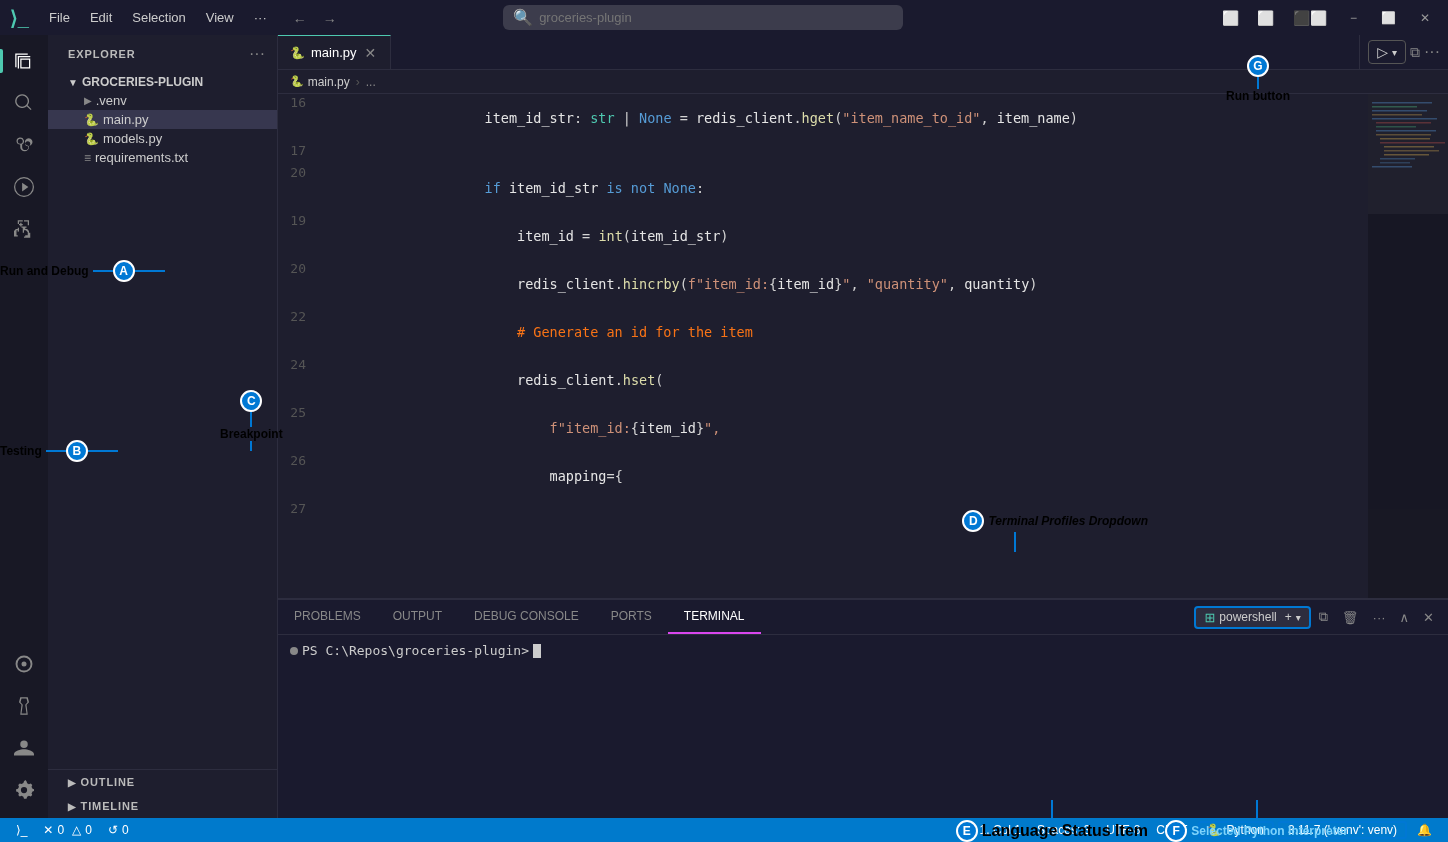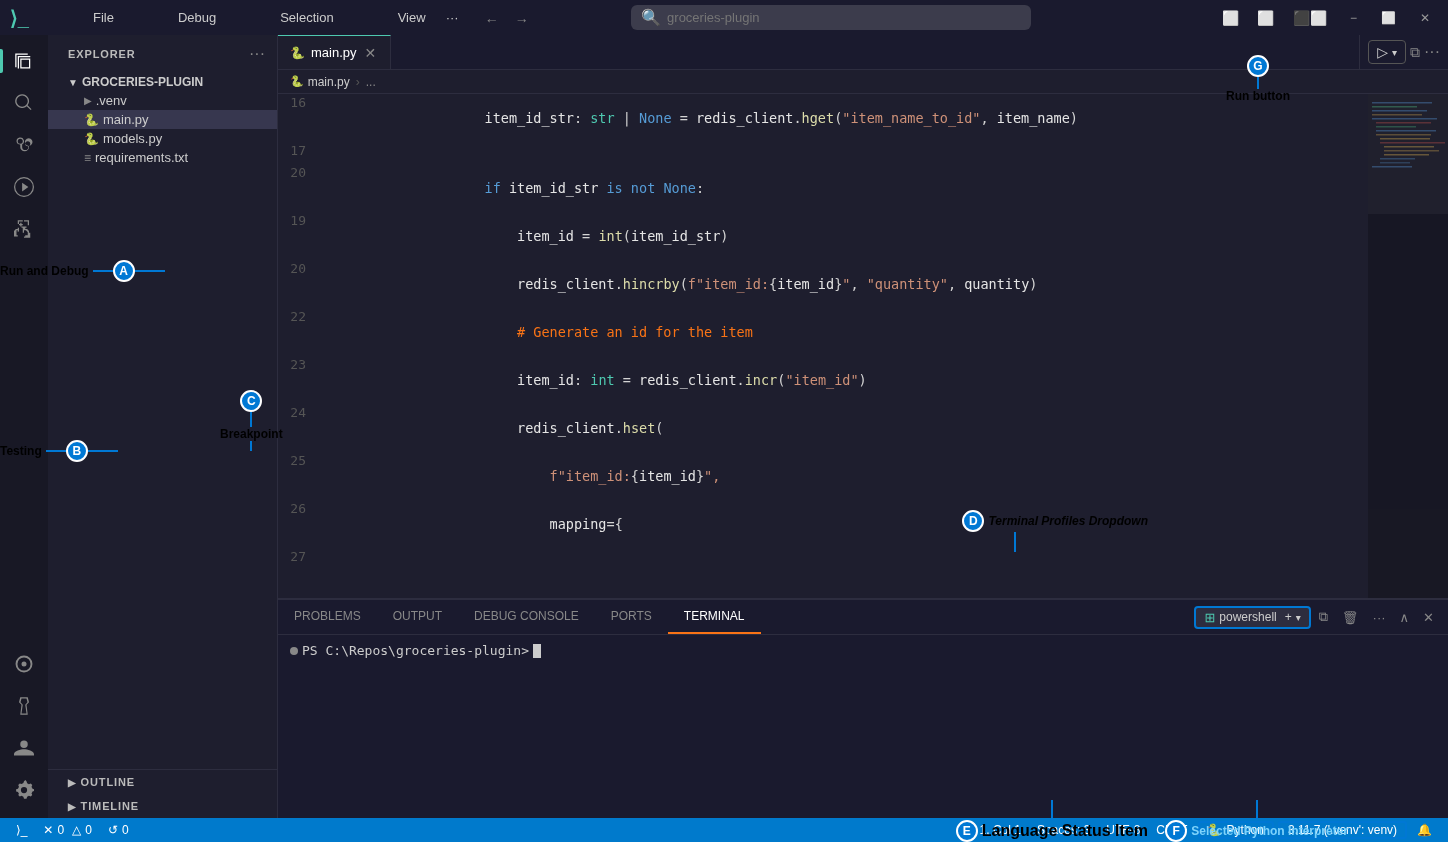--- a/index.html
+++ b/index.html
@@ -13,21 +13,21 @@
       height: 35px;
       background: #1a1a2e;
       display: flex;
       align-items: center;
       padding: 0 10px;
       gap: 8px;
       flex-shrink: 0;
     }
     .titlebar-icon { color: #4ec9b0; font-size: 18px; margin-right: 4px; }
     .titlebar-menu { display: flex; gap: 4px; }
-    .titlebar-menu-item { color: #cccccc; font-size: 13px; padding: 2px 8px; cursor: pointer; border-radius: 4px; margin-left: 44px; }
+    .titlebar-menu-item { color: #cccccc; font-size: 13px; padding: 2px 8px; cursor: pointer; border-radius: 4px; }
     .titlebar-dots { color: #cccccc; font-size: 13px; padding: 2px 8px; }
     .titlebar-nav { display: flex; gap: 4px; margin-left: 4px; }
     .titlebar-nav button { background: none; border: none; color: #888; cursor: pointer; font-size: 14px; padding: 2px 6px; }
     .titlebar-search {
       flex: 1;
       max-width: 400px;
       margin: 0 auto;
       background: #3c3c4c;
       border-radius: 6px;
       display: flex;
@@ -171,21 +171,21 @@
       overflow: hidden;
     }
     
     
     .bottom-panel { height: 220px; background: #1a1a2e; border-top: 2px solid #2d2d3f; display: flex; flex-direction: column; flex-shrink: 0; }
     .panel-tabs { height: 35px; display: flex; align-items: stretch; border-bottom: 1px solid #2d2d3f; gap: 0; flex-shrink: 0; }
     .panel-tab { 
       padding: 0 16px; cursor: pointer; font-size: 12px; font-weight: 500;
       color: #888; display: flex; align-items: center; border-bottom: 2px solid transparent;
     }
-    .panel-tab.active { color: #fff; border-bottom: 2px solid #f97316; }
+    .panel-tab.active { color: #fff; border-bottom: 2px solid #d946ef; }
     .panel-tab-right { margin-left: auto; display: flex; align-items: center; gap: 4px; padding-right: 8px; }
     .panel-btn { background: none; border: none; color: #888; cursor: pointer; font-size: 13px; padding: 2px 6px; border-radius: 3px; display: flex; align-items: center; gap: 4px; }
     .panel-terminal { 
       flex: 1; padding: 8px 12px; font-family: 'Consolas', monospace; font-size: 13px;
       color: #ccc; overflow: auto;
     }
     .terminal-prompt { display: flex; align-items: center; gap: 4px; }
     .terminal-circle { width: 8px; height: 8px; border-radius: 50%; background: #888; flex-shrink: 0; }
     .terminal-cursor { display: inline-block; width: 8px; height: 14px; background: #ccc; vertical-align: middle; animation: blink 1s infinite; }
     @keyframes blink { 0%, 50% { opacity: 1; } 51%, 100% { opacity: 0; } }
@@ -233,21 +233,21 @@
   </style>
 </head>
 <body>
 
 <div class="outer">
 
   <div class="titlebar">
     <span class="titlebar-icon" style="color:#4ec9b0; font-weight:bold; font-size:20px;">⟩_</span>
     <div class="titlebar-menu">
       <span class="titlebar-menu-item">File</span>
-      <span class="titlebar-menu-item">Debug</span>
+      <span class="titlebar-menu-item">Edit</span>
       <span class="titlebar-menu-item">Selection</span>
       <span class="titlebar-menu-item">View</span>
       <span class="titlebar-dots">···</span>
     </div>
     <div class="titlebar-nav">
       <button>←</button>
       <button>→</button>
     </div>
     <div class="titlebar-search">
       <span>🔍</span>
@@ -427,26 +427,20 @@
             </div>
 
 
             <div class="code-line">
               <span class="line-num">22</span>
               <span class="line-content">
                 <span class="cmt">        # Generate an id for the item</span>
               </span>
             </div>
 
-            <div class="code-line">
-              <span class="line-num">23</span>
-              <span class="line-content">
-                <span class="op">        </span><span class="var">item_id</span><span class="op">: </span><span class="type">int</span><span class="op"> = </span><span class="var">redis_client</span><span class="op">.</span><span class="fn">incr</span><span class="punc">(</span><span class="str">"item_id"</span><span class="punc">)</span>
-              </span>
-            </div>
 
             <div class="code-line">
               <span class="line-num">24</span>
               <span class="line-content">
                 <span class="op">        </span><span class="var">redis_client</span><span class="op">.</span><span class="fn">hset</span><span class="punc">(</span>
               </span>
             </div>
 
             <div class="code-line">
               <span class="line-num">25</span>

